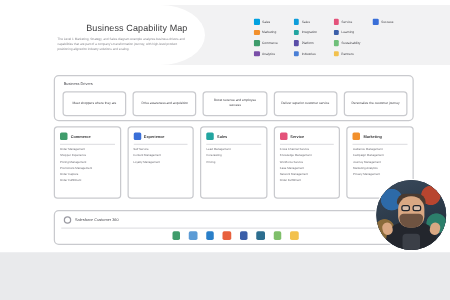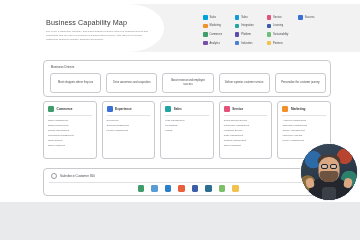--- a/index.html
+++ b/index.html
@@ -40,20 +40,21 @@
     position: absolute;
     left: 46px; top: 14px;
     width: 104px;
   }
   .slide-title {
     font-size: 7.2px;
     font-weight: 400;
     color: #3a3a3c;
     letter-spacing: 0.1px;
     white-space: nowrap;
+    text-align: right;
   }
   .slide-sub {
     margin-top: 3px;
     font-size: 2.5px;
     line-height: 1.5;
     color: #88888e;
   }
 
   
   .legend {

